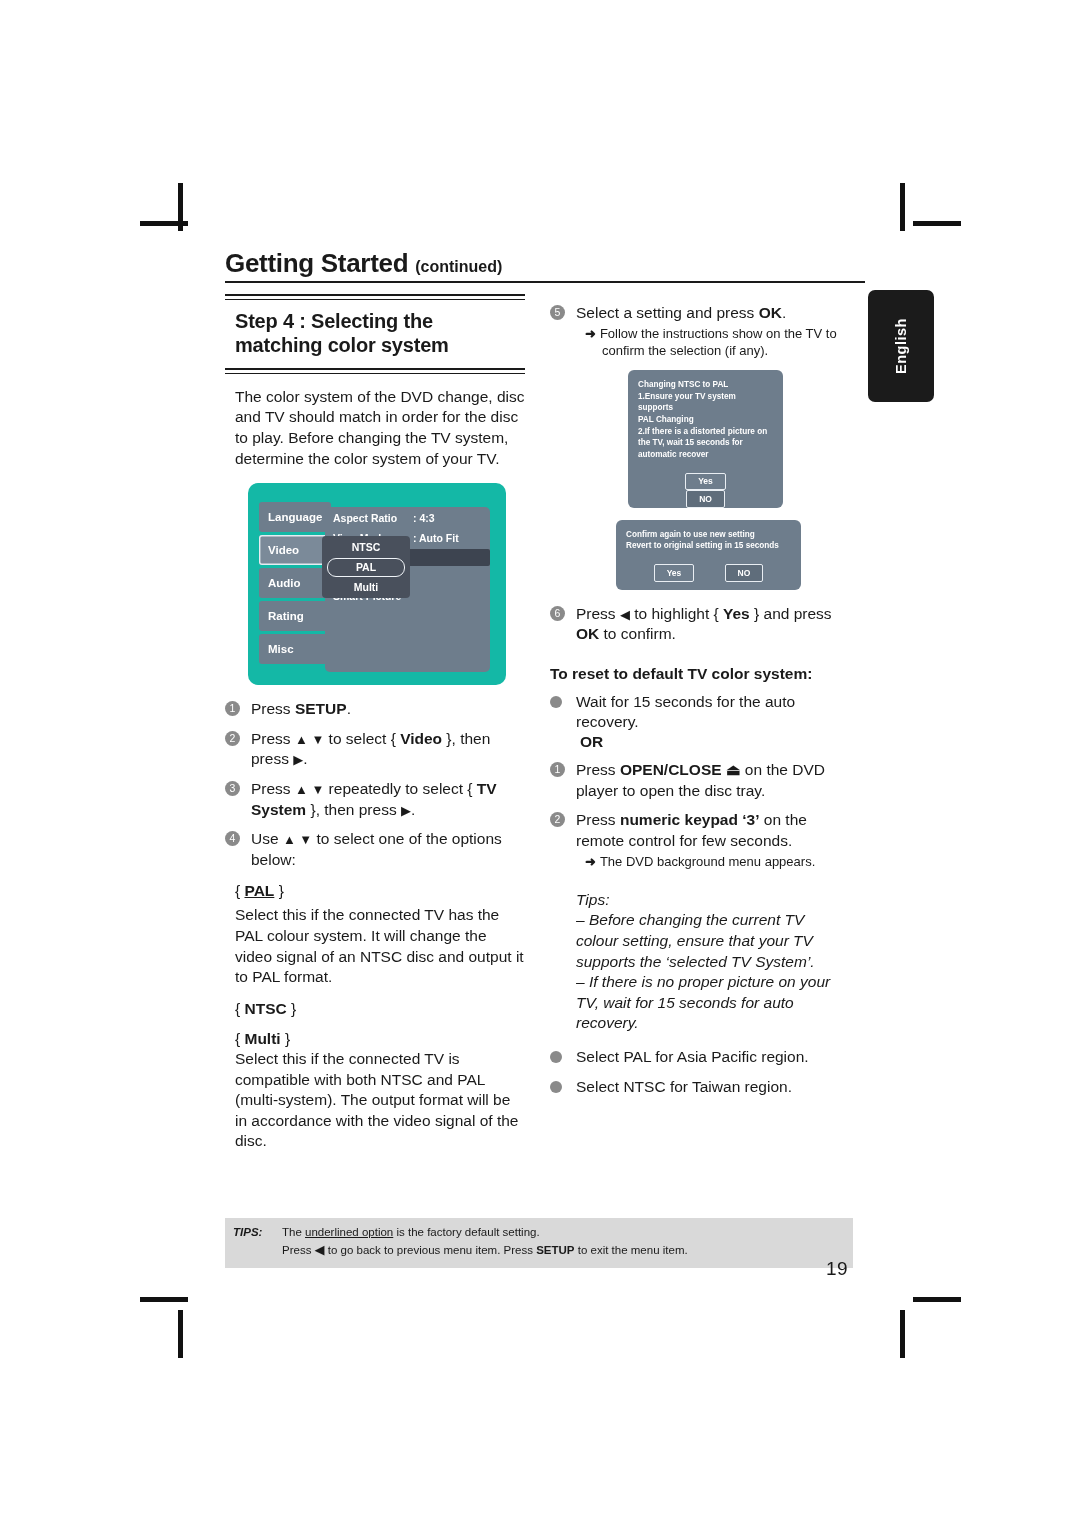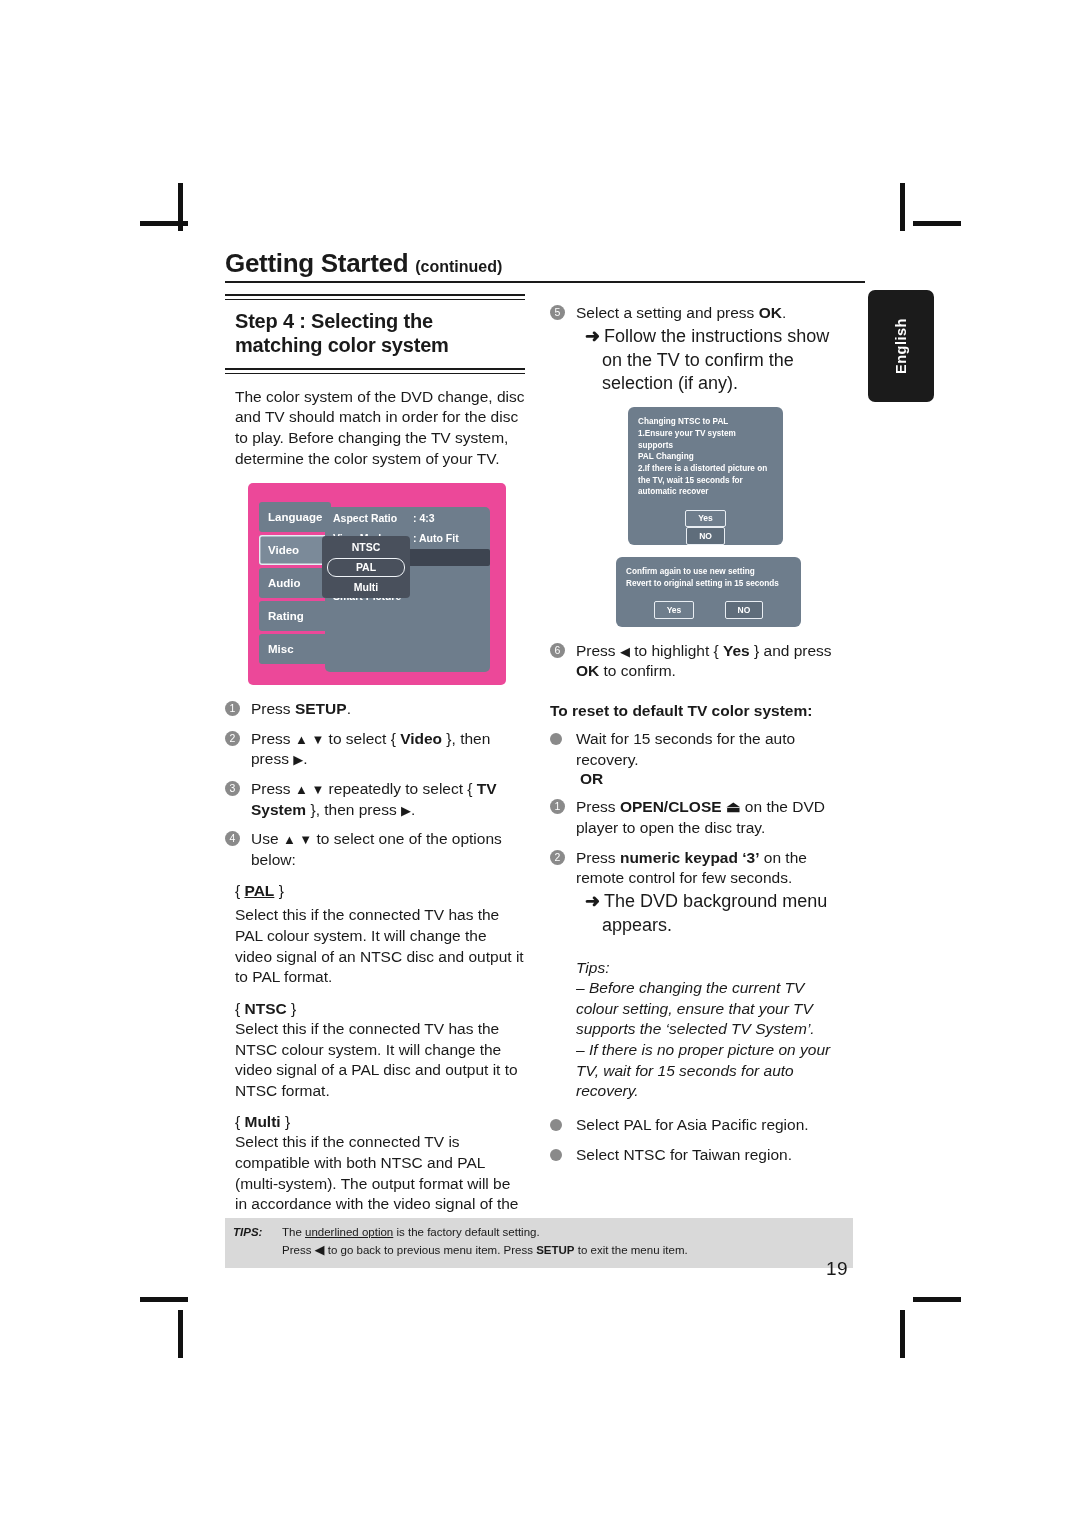--- a/index.html
+++ b/index.html
@@ -106,21 +106,21 @@
     font-weight: normal;
   }
   .step .dot {
     position: absolute;
     left: 0; top: 4px;
     width: 12px; height: 12px;
     border-radius: 50%;
     background: #8a8a8a;
   }
   .sub {
-    font-size: 18px;
+    font-size: 13px;
     line-height: 1.33;
     padding-left: 26px;
     margin-top: 1px;
   }
   .sub .arr { margin-left: -17px; margin-right: 4px; font-weight: bold; }
 
   b, .b { font-weight: bold; }
   .ul { text-decoration: underline; }
 
   .opt-title {
@@ -148,22 +148,22 @@
     margin-left: 26px;
   }
   .tips-block .lbl { font-style: italic; }
 
   
   #menu-mock {
     position: relative;
     margin: 14px 0 0 23px;
     width: 258px;
     height: 202px;
-    background: #ec4899;
-    border-radius: 5px;
+    background: #14b8a6;
+    border-radius: 10px;
   }
   #menu-sidebar {
     position: absolute;
     left: 11px; top: 19px;
     width: 72px;
   }
   .side-item {
     height: 30px;
     background: #6e7d8c;
     color: #ffffff;
@@ -374,21 +374,20 @@
       <div id="left-steps" style="margin-top:14px;">
           <div class="step"><span class="num">1</span><span>Press <b>SETUP</b>.</span></div>
           <div class="step"><span class="num">2</span><span>Press <span class="tri">▲ ▼</span> to select { <b>Video</b> }, then press <span class="tri">▶</span>.</span></div>
           <div class="step"><span class="num">3</span><span>Press <span class="tri">▲ ▼</span> repeatedly to select { <b>TV System</b> }, then press <span class="tri">▶</span>.</span></div>
           <div class="step"><span class="num">4</span><span>Use <span class="tri">▲ ▼</span> to select one of the options below:</span></div>
         </div>
       <div id="left-options">
           <div class="opt-title">{ <b class="ul">PAL</b> }</div>
           <div class="para tight" style="margin-top: 5px;">Select this if the connected TV has the PAL colour system. It will change the video signal of an NTSC disc and output it to PAL format.</div>
           <div class="opt-title">{ <b>NTSC</b> }</div>
-          <div class="para tight" style="margin-top: 1px;">Select this if the connected TV has the NTSC colour system. It will change the video signal of a PAL disc and output it to NTSC format.</div>
           <div class="opt-title">{ <b>Multi</b> }</div>
           <div class="para tight" style="margin-top: 1px;">Select this if the connected TV is compatible with both NTSC and PAL (multi-system). The output format will be in accordance with the video signal of the disc.</div>
         </div>
     </div>
 
     <div class="col" id="col-right">
 
       <div class="step">
         <span class="num">5</span>
         <span id="s5txt">Select a setting and press <b>OK</b>.</span>

